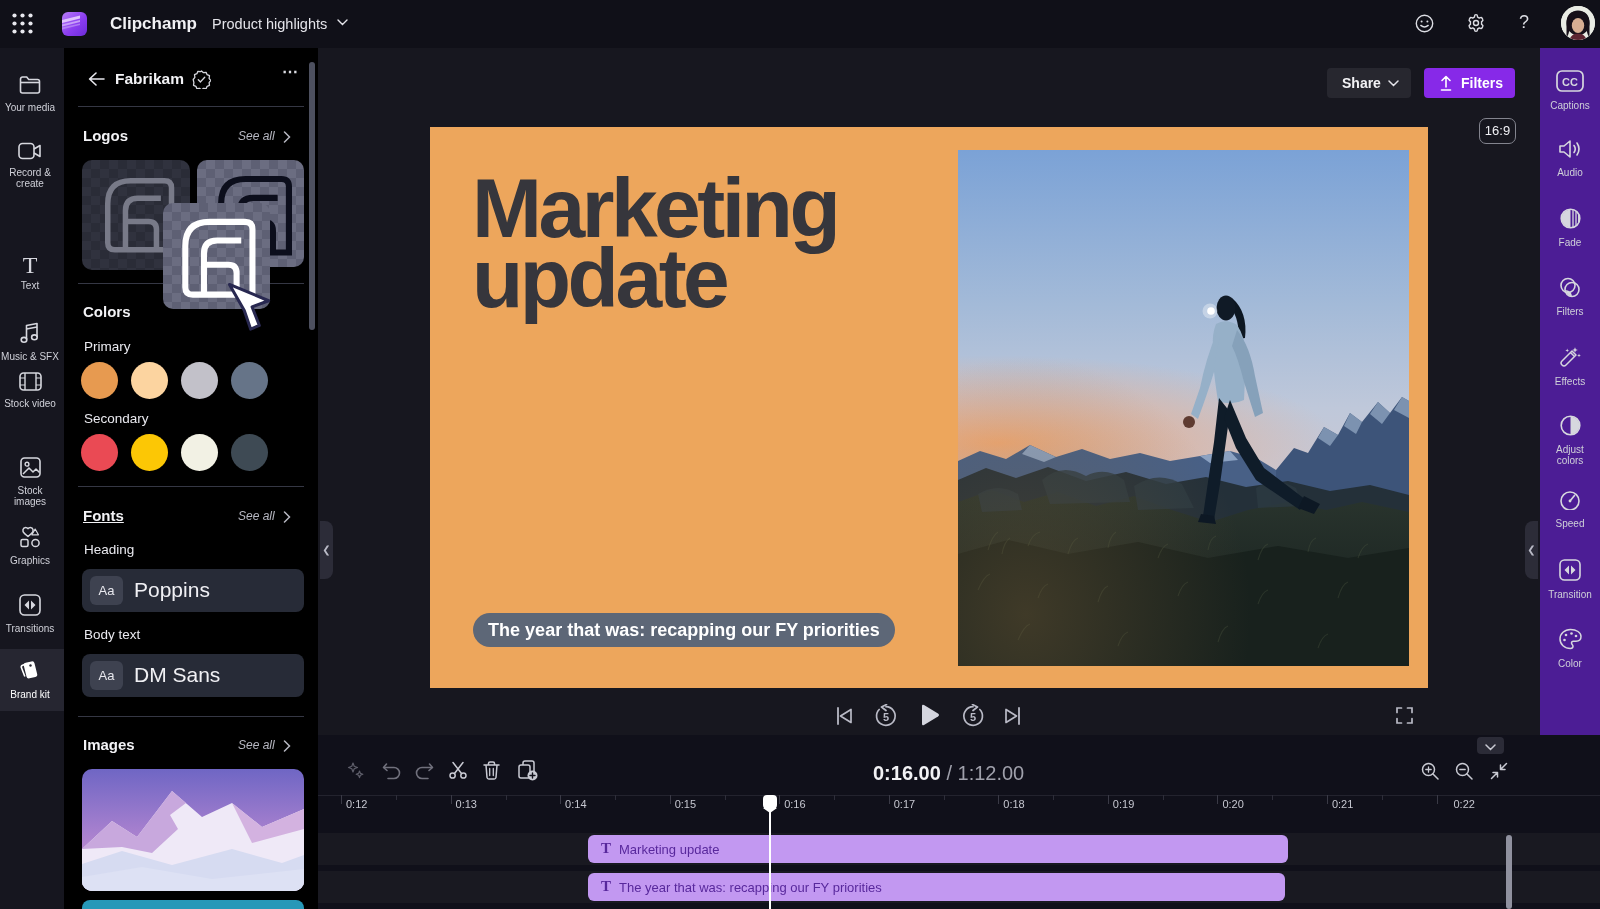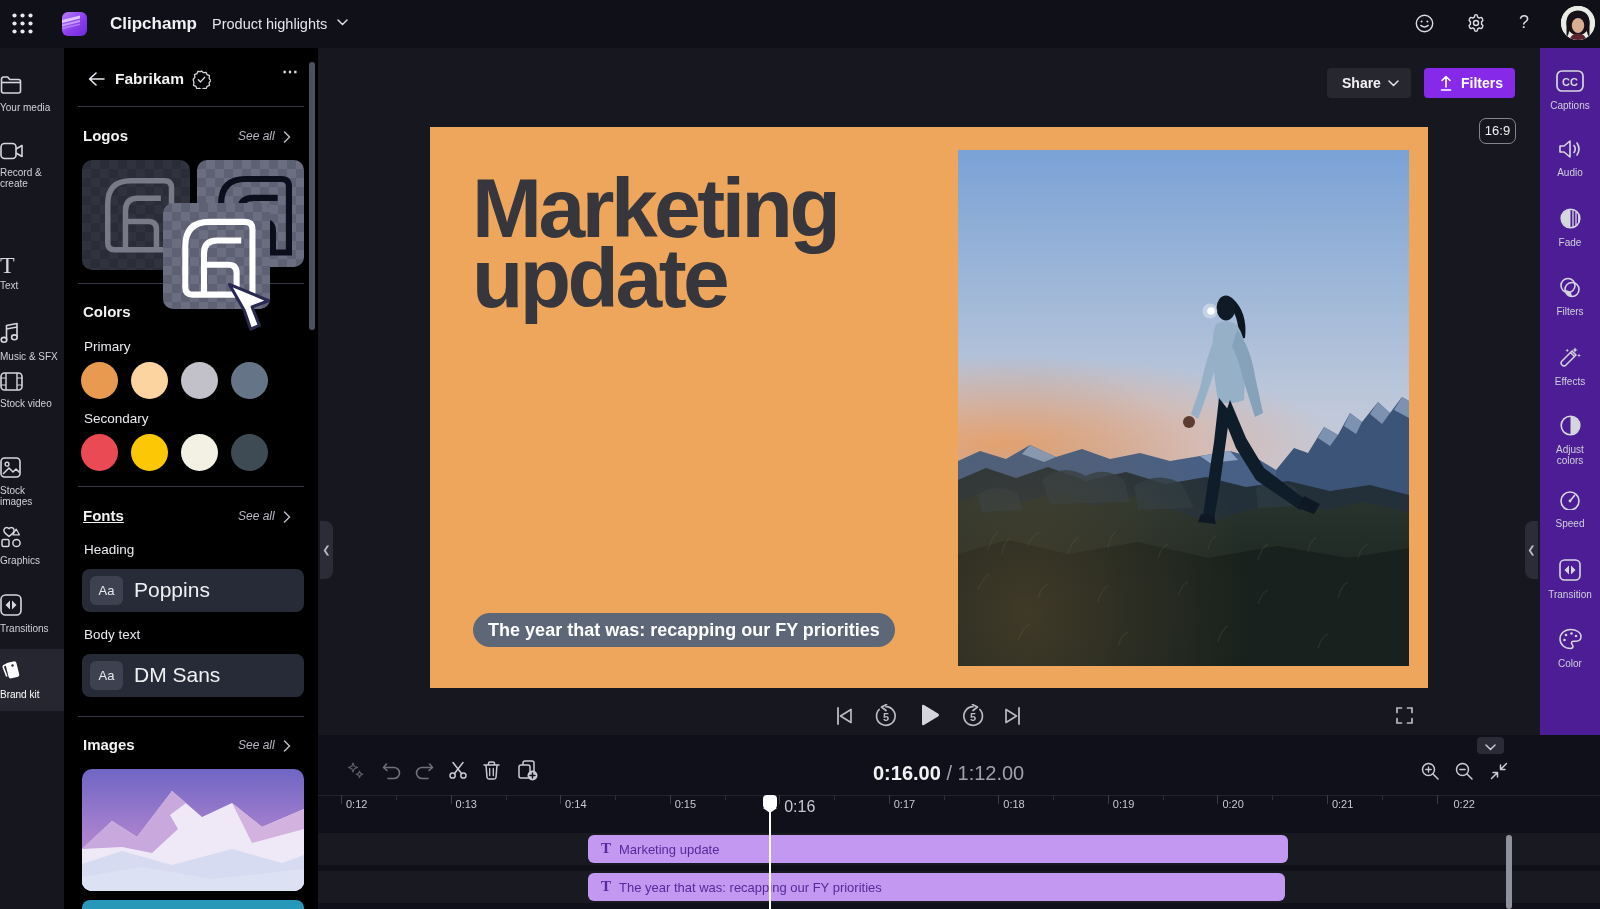--- a/index.html
+++ b/index.html
@@ -4,21 +4,21 @@
 <style>
 * { margin:0; padding:0; box-sizing:border-box; }
 html,body { width:1600px; height:909px; overflow:hidden; background:#12121b; font-family:"Liberation Sans",sans-serif; }
 #page { position:relative; width:1600px; height:909px; background:#17171f; }
 .abs { position:absolute; }
 
 #topbar { position:absolute; left:0; top:0; width:1600px; height:48px; background:#101018; z-index:30; }
 .tb-txt { color:#f1f1f4; font-size:16px; font-weight:bold; }
 
 #leftnav { position:absolute; left:0; top:48px; width:64px; height:861px; background:#16161f; z-index:20; }
-.navitem { position:absolute; left:0; width:60px; color:#d6d7de; }
+.navitem { position:absolute; left:0; width:60px; text-align:center; color:#d6d7de; }
 .navitem .lbl { font-size:10px; line-height:11px; color:#d0d1d9; margin-top:3px; }
 
 #leftpanel { position:absolute; left:64px; top:48px; width:254px; height:861px; background:#000000; z-index:10; }
 .sechead { color:#f2f2f5; font-size:15px; font-weight:bold; }
 .seeall { color:#b6b7c1; font-size:12px;font-style:italic; }
 .divider { position:absolute; left:14px; right:14px; height:1px; background:#353744; }
 
 #canvasarea { position:absolute; left:318px; top:48px; width:1222px; height:687px; background:#17171f; }
 #vcanvas { position:absolute; left:112px; top:79px; width:998px; height:561px; background:#eda65c; }
 
@@ -446,21 +446,21 @@
         <div style="position:absolute;left:132.55px;top:0;width:1px;height:9px;background:#3a3a46;"></div>
         <div style="position:absolute;left:137.55px;top:3px;font-size:11px;color:#c6c7d0;">0:13</div>
         <div style="position:absolute;left:187.55px;top:0;width:1px;height:5px;background:#2e2e3a;"></div>
         <div style="position:absolute;left:242.1px;top:0;width:1px;height:9px;background:#3a3a46;"></div>
         <div style="position:absolute;left:247.1px;top:3px;font-size:11px;color:#c6c7d0;">0:14</div>
         <div style="position:absolute;left:297.1px;top:0;width:1px;height:5px;background:#2e2e3a;"></div>
         <div style="position:absolute;left:351.65px;top:0;width:1px;height:9px;background:#3a3a46;"></div>
         <div style="position:absolute;left:356.65px;top:3px;font-size:11px;color:#c6c7d0;">0:15</div>
         <div style="position:absolute;left:406.65px;top:0;width:1px;height:5px;background:#2e2e3a;"></div>
         <div style="position:absolute;left:461.2px;top:0;width:1px;height:9px;background:#3a3a46;"></div>
-        <div style="position:absolute;left:466.2px;top:3px;font-size:16px;color:#c6c7d0;">0:16</div>
+        <div style="position:absolute;left:466.2px;top:3px;font-size:11px;color:#c6c7d0;">0:16</div>
         <div style="position:absolute;left:516.2px;top:0;width:1px;height:5px;background:#2e2e3a;"></div>
         <div style="position:absolute;left:570.75px;top:0;width:1px;height:9px;background:#3a3a46;"></div>
         <div style="position:absolute;left:575.75px;top:3px;font-size:11px;color:#c6c7d0;">0:17</div>
         <div style="position:absolute;left:625.75px;top:0;width:1px;height:5px;background:#2e2e3a;"></div>
         <div style="position:absolute;left:680.3px;top:0;width:1px;height:9px;background:#3a3a46;"></div>
         <div style="position:absolute;left:685.3px;top:3px;font-size:11px;color:#c6c7d0;">0:18</div>
         <div style="position:absolute;left:735.3px;top:0;width:1px;height:5px;background:#2e2e3a;"></div>
         <div style="position:absolute;left:789.85px;top:0;width:1px;height:9px;background:#3a3a46;"></div>
         <div style="position:absolute;left:794.85px;top:3px;font-size:11px;color:#c6c7d0;">0:19</div>
         <div style="position:absolute;left:844.85px;top:0;width:1px;height:5px;background:#2e2e3a;"></div>

